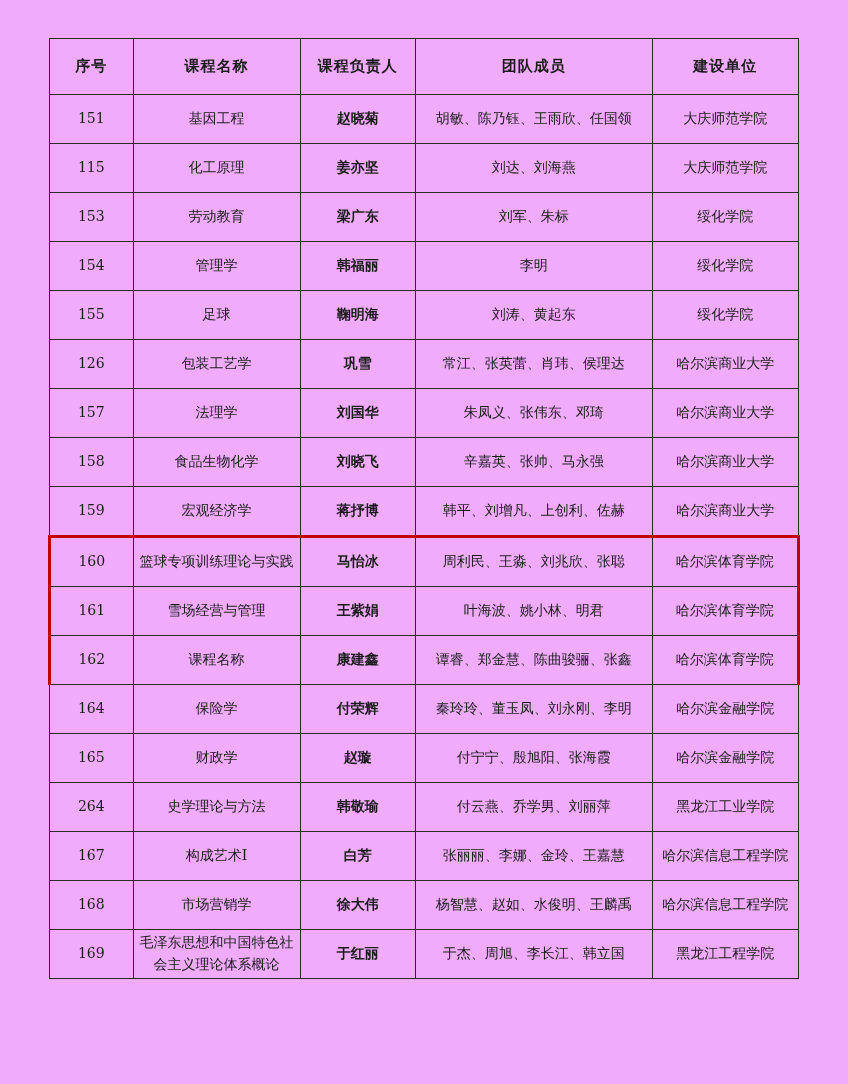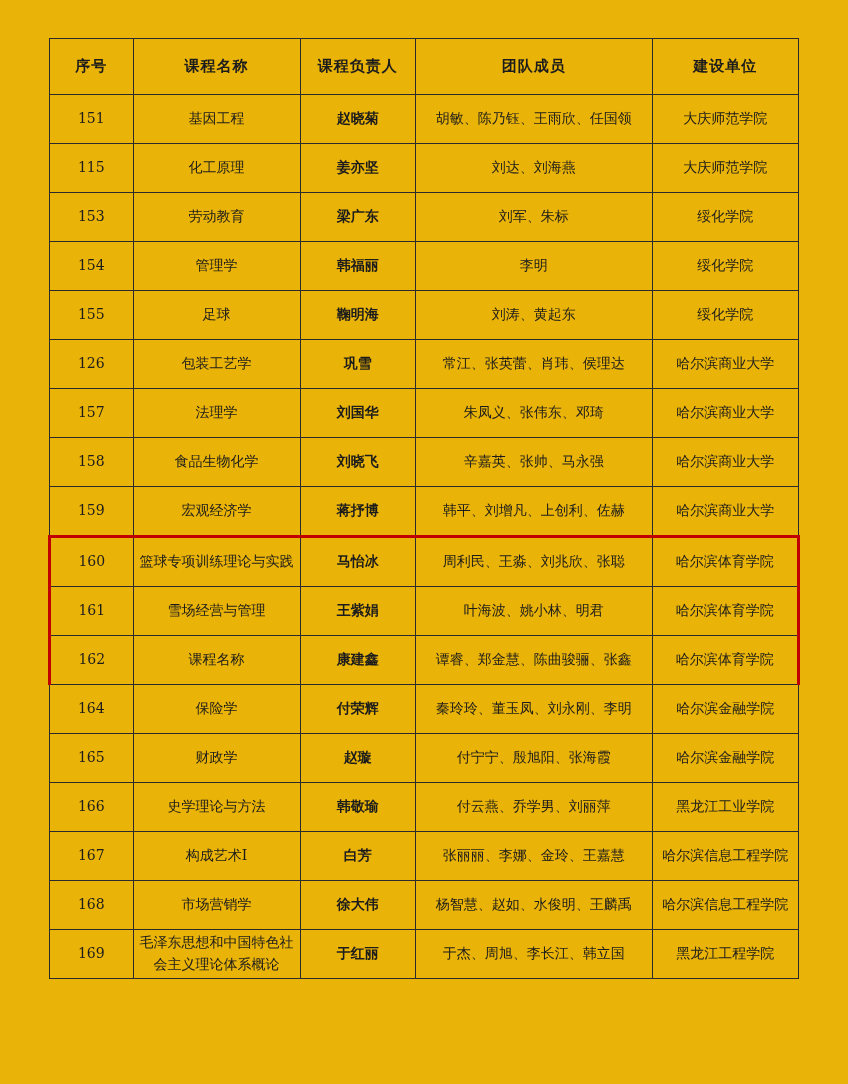--- a/index.html
+++ b/index.html
@@ -11,21 +11,21 @@
     width: 848px;
     height: 1084px;
     font-family: "DejaVu Serif", "Liberation Serif", serif;
     color: #1c1c1c;
     overflow: hidden;
   }
   .page {
     position: relative;
     width: 848px;
     height: 1084px;
-    background: #eab308;
+    background: #f0abfc;
   }
   table.course-table {
     position: absolute;
     left: 48px;
     top: 38px;
     width: 752px;
     table-layout: fixed;
     border-collapse: collapse;
   }
   .course-table th,
@@ -166,21 +166,21 @@
           <td class="col4">哈尔滨金融学院</td>
         </tr>
         <tr>
           <td class="col0">165</td>
           <td class="col1">财政学</td>
           <td class="col2">赵璇</td>
           <td class="col3">付宁宁、殷旭阳、张海霞</td>
           <td class="col4">哈尔滨金融学院</td>
         </tr>
         <tr>
-          <td class="col0">166</td>
+          <td class="col0">264</td>
           <td class="col1">史学理论与方法</td>
           <td class="col2">韩敬瑜</td>
           <td class="col3">付云燕、乔学男、刘丽萍</td>
           <td class="col4">黑龙江工业学院</td>
         </tr>
         <tr>
           <td class="col0">167</td>
           <td class="col1">构成艺术Ⅰ</td>
           <td class="col2">白芳</td>
           <td class="col3">张丽丽、李娜、金玲、王嘉慧</td>

